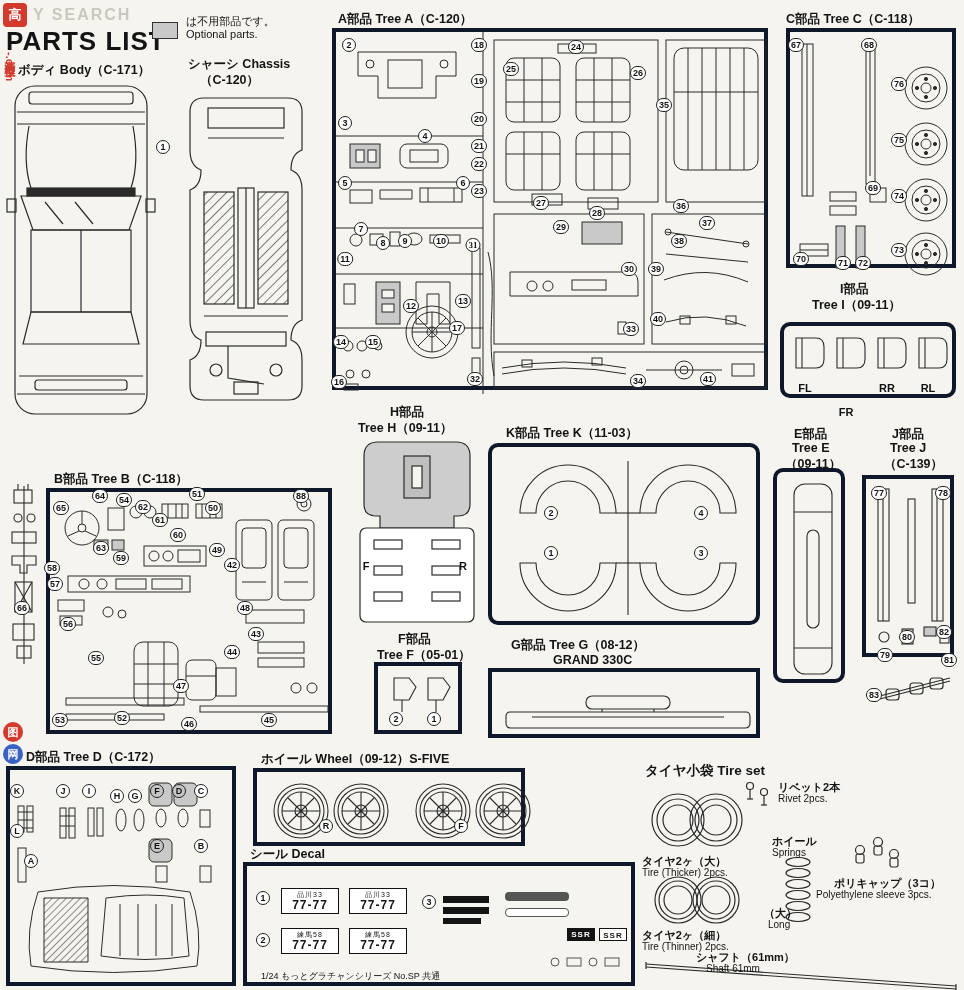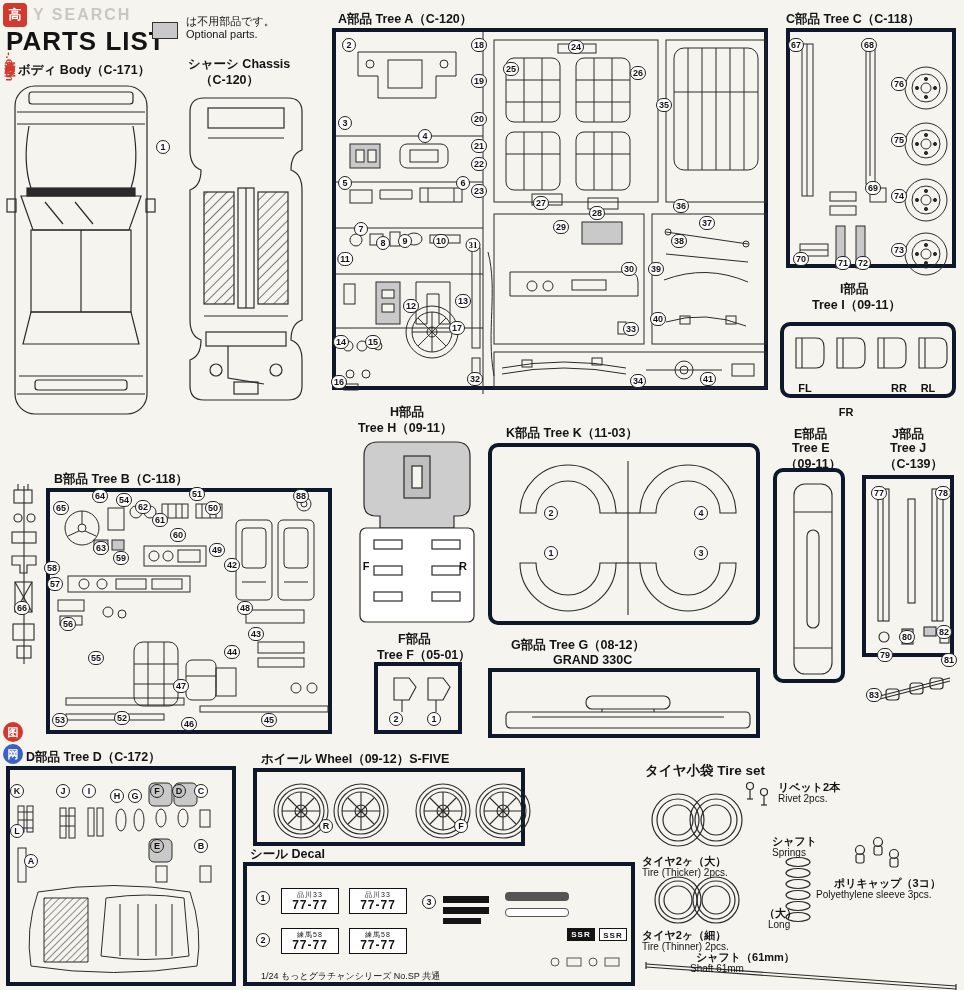--- a/index.html
+++ b/index.html
@@ -640,32 +640,32 @@
           <circle cx="78" cy="142" r="19"></circle>
           <circle cx="78" cy="142" r="14"></circle>
         <line x1="8" y1="206" x2="318" y2="228"></line>
           <line x1="8" y1="209" x2="318" y2="231"></line>
         <line x1="8" y1="204" x2="8" y2="211"></line>
           <line x1="318" y1="226" x2="318" y2="233"></line>
       </g>
     </svg>
     <div class="txt jp" style="left:140px;top:22px">リベット2本</div>
     <div class="txt en" style="left:140px;top:35px">Rivet 2pcs.</div>
-    <div class="txt jp" style="left:134px;top:76px">シャフト</div>
+    <div class="txt jp" style="left:134px;top:76px">ホイール</div>
     <div class="txt en" style="left:134px;top:89px">Springs</div>
     <div class="txt jp" style="left:4px;top:96px">タイヤ2ヶ（大）</div>
     <div class="txt en" style="left:4px;top:109px">Tire (Thicker) 2pcs.</div>
     <div class="txt jp" style="left:196px;top:118px">ポリキャップ（3コ）</div>
     <div class="txt en" style="left:178px;top:131px">Polyethylene sleeve 3pcs.</div>
     <div class="txt jp" style="left:126px;top:148px">（大）</div>
     <div class="txt en" style="left:130px;top:161px">Long</div>
     <div class="txt jp" style="left:4px;top:170px">タイヤ2ヶ（細）</div>
     <div class="txt en" style="left:4px;top:183px">Tire (Thinner) 2pcs.</div>
     <div class="txt jp" style="left:58px;top:192px">シャフト（61mm）</div>
-    <div class="txt en" style="left:52px;top:205px">Shaft 61mm</div>
+    <div class="txt en" style="left:68px;top:205px">Shaft 61mm</div>
   </div>
 
 <span class="pn" style="left: 163px; top: 147px;">1</span>
     <span class="pn" style="left: 349px; top: 45px;">2</span>
     <span class="pn" style="left: 345px; top: 123px;">3</span>
     <span class="pn" style="left: 425px; top: 136px;">4</span>
     <span class="pn" style="left: 345px; top: 183px;">5</span>
     <span class="pn" style="left: 463px; top: 183px;">6</span>
     <span class="pn" style="left: 361px; top: 229px;">7</span>
     <span class="pn" style="left: 383px; top: 243px;">8</span>
@@ -760,20 +760,20 @@
     <span class="pn" style="left: 944px; top: 632px;">82</span>
     <span class="pn" style="left: 874px; top: 695px;">83</span>
     <span class="pn" style="left: 551px; top: 553px;">1</span>
     <span class="pn" style="left: 551px; top: 513px;">2</span>
     <span class="pn" style="left: 701px; top: 553px;">3</span>
     <span class="pn" style="left: 701px; top: 513px;">4</span>
     <span class="pn pl" style="left: 366px; top: 566px;">F</span>
     <span class="pn pl" style="left: 463px; top: 566px;">R</span>
     <span class="pn pl" style="left: 805px; top: 388px;">FL</span>
     <span class="pn pl" style="left: 846px; top: 388px; margin-top: 24px;">FR</span>
-    <span class="pn pl" style="left: 887px; top: 388px; margin-left: 12px;">RR</span>
+    <span class="pn pl" style="left: 887px; top: 388px;">RR</span>
     <span class="pn pl" style="left: 928px; top: 388px;">RL</span>
     <span class="pn" style="left: 326px; top: 826px;">R</span>
     <span class="pn" style="left: 461px; top: 826px;">F</span>
     <span class="pn" style="left: 263px; top: 898px;">1</span>
     <span class="pn" style="left: 429px; top: 902px;">3</span>
     <span class="pn" style="left: 263px; top: 940px;">2</span>
   </div>
 
 </body></html>

